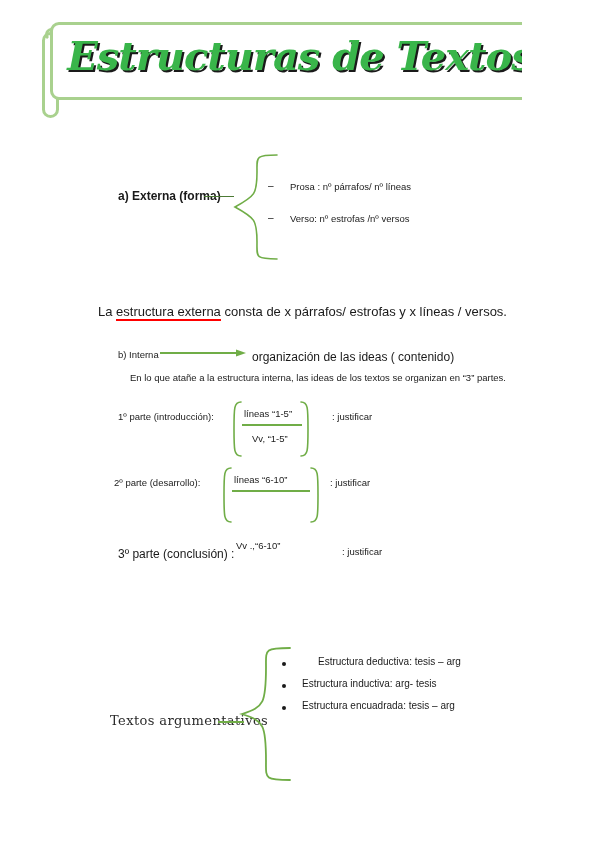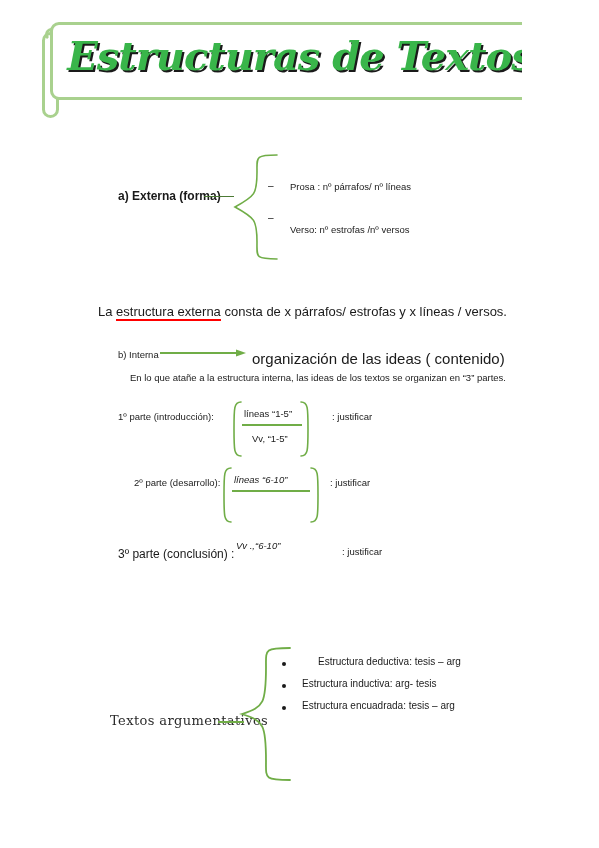--- a/index.html
+++ b/index.html
@@ -216,54 +216,54 @@
   <div class="lead-line" style="left:204px; top:196px; width:30px;"></div>
 
   <svg class="brace-a" viewBox="0 0 50 110" preserveAspectRatio="none">
     <path d="M46 3 C 24 3, 26 5, 26 20 C 26 42, 24 44, 4 55 C 24 66, 26 68, 26 90 C 26 105, 24 107, 46 107" fill="none" stroke="#70ad47" stroke-width="1.6" stroke-linecap="round"></path>
   </svg>
 
   <div class="dash" style="left:268px; top:180px;">–</div>
   <div class="txt" style="left:290px; top:181px;">Prosa : nº párrafos/ nº líneas</div>
 
   <div class="dash" style="left:268px; top:212px;">–</div>
-  <div class="txt" style="left:290px; top:224px;">Verso: nº estrofas /nº versos</div>
+  <div class="txt" style="left:290px; top:213px;">Verso: nº estrofas /nº versos</div>
 
   <div class="txt" style="left:98px; top:303px; font-size:13px;">
     <span>La </span><span class="red-underline">estructura externa</span><span> consta de x párrafos/ estrofas y x líneas / versos.</span>
   </div>
 
   <div class="txt" style="left:118px; top:349px; font-size:9.5px;">b)   Interna</div>
 
   <svg class="arrow-wrap" viewBox="0 0 88 10">
     <line x1="0" y1="5" x2="76" y2="5" stroke="#70ad47" stroke-width="1.8"></line>
     <polygon points="76,1.5 86,5 76,8.5" fill="#70ad47"></polygon>
   </svg>
 
-  <div class="txt" style="left:252px; top:349px; font-size:15px;">organización de las ideas ( contenido)</div>
+  <div class="txt" style="left:252px; top:349px; font-size:12px;">organización de las ideas ( contenido)</div>
 
   <div class="txt wrap" style="left:118px; top:371px; width:400px; font-size:9.5px; line-height:1.5;">En lo que atañe a la estructura interna, las ideas de los textos se organizan en “3” partes.</div>
 
   <div class="txt" style="left:118px; top:411px; font-size:9.5px;">1º  parte (introducción):</div>
 
   <div class="group" style="left:232px; top:400px; width:78px; height:58px;">
     <svg class="paren" width="78" height="58" viewBox="0 0 78 58">
       <path d="M9 2 C 2 2, 2 8, 2 29 C 2 50, 2 56, 9 56" fill="none" stroke="#70ad47" stroke-width="1.6" stroke-linecap="round"></path>
       <path d="M69 2 C 76 2, 76 8, 76 29 C 76 50, 76 56, 69 56" fill="none" stroke="#70ad47" stroke-width="1.6" stroke-linecap="round"></path>
     </svg>
     <div class="frac" style="left:12px; top:8px;">líneas   “1-5”</div>
     <div class="frac-bar" style="left:10px; top:24px; width:60px;"></div>
     <div class="frac" style="left:20px; top:33px;">Vv,  “1-5”</div>
   </div>
 
   <div class="txt" style="left:332px; top:411px; font-size:9.5px;">: justificar</div>
 
-  <div class="txt" style="left:134px; top:477px; font-size:9.5px;">2º parte (desarrollo):</div>
-
-  <div class="group" style="left:222px; top:466px; width:98px; height:58px;font-style:italic;">
+  <div class="txt" style="left:114px; top:477px; font-size:9.5px;">2º parte (desarrollo):</div>
+
+  <div class="group" style="left:222px; top:466px; width:98px; height:58px;">
     <svg class="paren" width="98" height="58" viewBox="0 0 98 58">
       <path d="M9 2 C 2 2, 2 8, 2 29 C 2 50, 2 56, 9 56" fill="none" stroke="#70ad47" stroke-width="1.6" stroke-linecap="round"></path>
       <path d="M89 2 C 96 2, 96 8, 96 29 C 96 50, 96 56, 89 56" fill="none" stroke="#70ad47" stroke-width="1.6" stroke-linecap="round"></path>
     </svg>
     <div class="frac" style="left:12px; top:8px;">líneas    “6-10”</div>
     <div class="frac-bar" style="left:10px; top:24px; width:78px;"></div>
     <div class="frac" style="left:14px; top:33px;margin-top:41px;">Vv .,“6-10”</div>
   </div>
 
   <div class="txt" style="left:330px; top:477px; font-size:9.5px;">: justificar</div>

